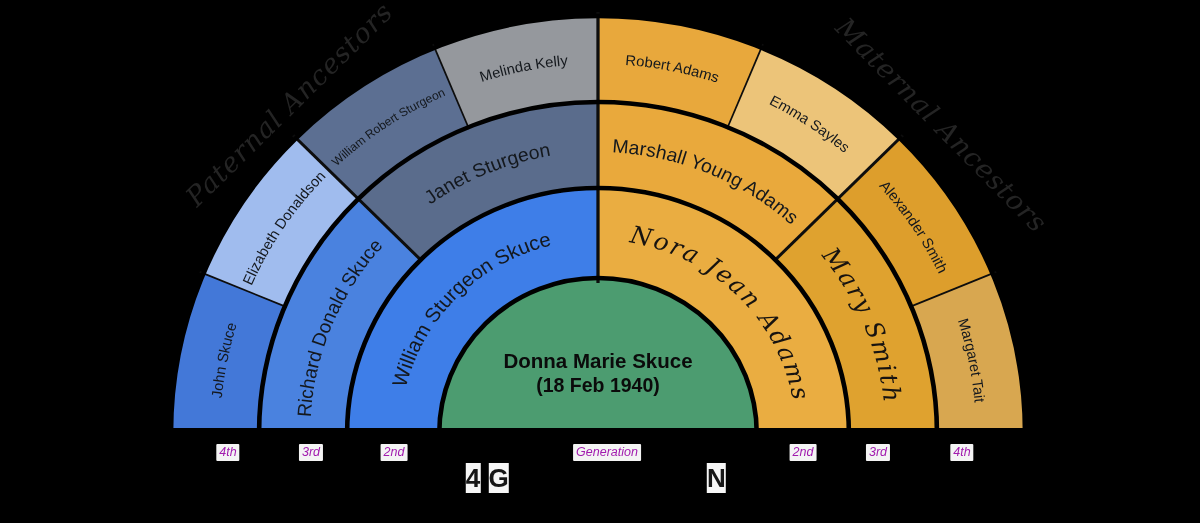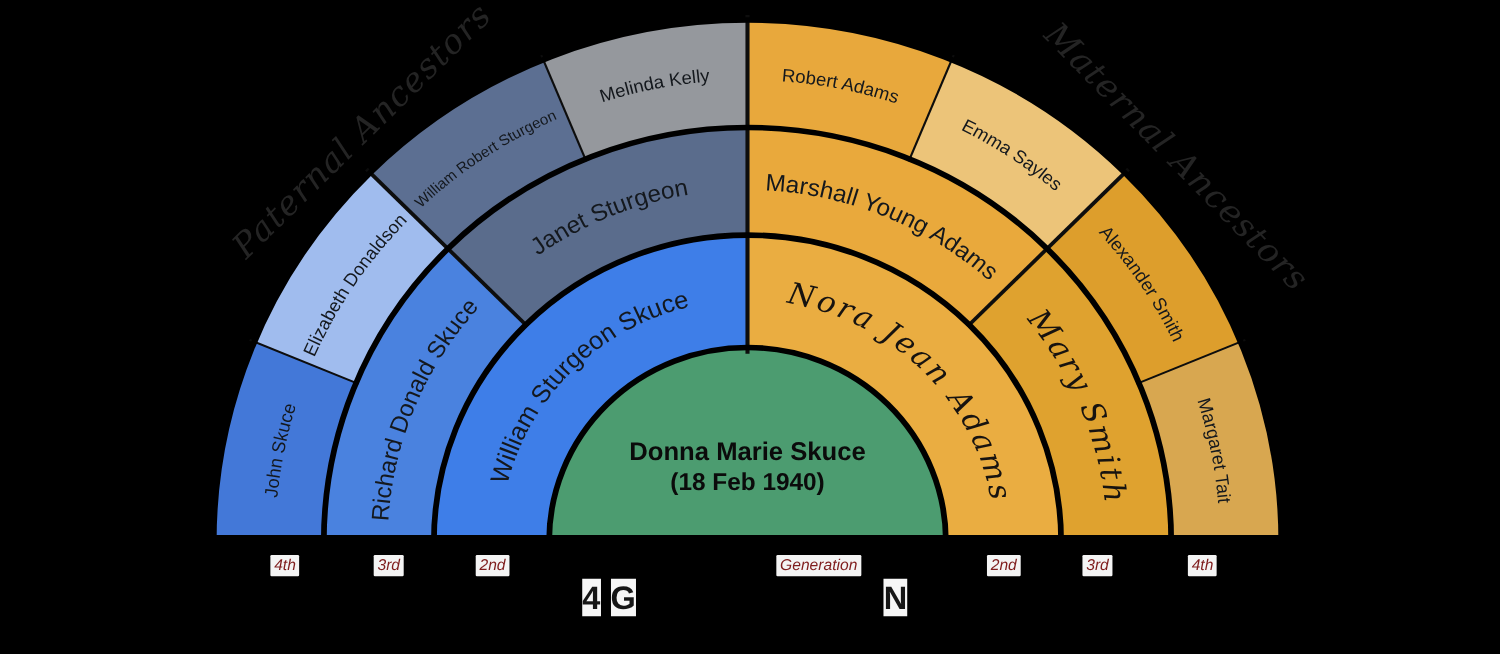--- a/index.html
+++ b/index.html
@@ -11,21 +11,21 @@
   .seg-label.emphasis{font-family:"DejaVu Serif",serif;font-style:italic;letter-spacing:2px;fill:#171310;}
   .ring-border{fill:none;stroke:#000;stroke-width:4.5px;}
   .radial{stroke:#0d0d0d;fill:none;}
   .center-name{fill:#0b0b0b;font-size:20.5px;font-weight:600;text-anchor:middle;
                font-family:"Liberation Sans",sans-serif;}
   .center-birth{fill:#0b0b0b;font-size:19.5px;font-weight:600;text-anchor:middle;
                font-family:"Liberation Sans",sans-serif;}
   .watermark{fill:#242424;font-family:"DejaVu Serif",serif;font-style:italic;
              font-size:27px;letter-spacing:1px;}
   #gen-labels .chip{position:absolute;transform:translateX(-50%);background:#f4f4f4;
-      color:#7f1d1d;font-style:italic;font-size:12.5px;line-height:15px;padding:1px 3px;
+      color:#a21caf;font-style:italic;font-size:12.5px;line-height:15px;padding:1px 3px;
       border-radius:1px;white-space:nowrap;}
   #chart-title{position:absolute;left:596px;top:463px;transform:translateX(-50%);
       font-weight:bold;font-size:26px;letter-spacing:0.5px;white-space:pre;color:#000;}
   #chart-title span{color:#000;}
   #chart-title span.hl{background:#f6f6f6;color:#161616;}
 </style>
 </head>
 <body>
 
 <div id="canvas">
@@ -92,19 +92,19 @@
     <text class="watermark" transform="translate(197,208) rotate(-44.5)">Paternal Ancestors</text>
     <text class="watermark" transform="translate(834,29) rotate(45.5)">Maternal Ancestors</text>
     <text class="center-name" x="598" y="368">Donna Marie Skuce</text>
     <text class="center-birth" x="598" y="392">(18 Feb 1940)</text>
   </svg>
 
   <div id="gen-labels">
       <span class="chip" style="left: 228px; top: 444px;">4th</span>
       <span class="chip" style="left: 311px; top: 444px;">3rd</span>
       <span class="chip" style="left: 394px; top: 444px;">2nd</span>
-      <span class="chip" style="left: 607px; top: 444px; margin-left: 48px;">Generation</span>
+      <span class="chip" style="left: 607px; top: 444px;">Generation</span>
       <span class="chip" style="left: 803px; top: 444px;">2nd</span>
       <span class="chip" style="left: 878px; top: 444px;">3rd</span>
       <span class="chip" style="left: 962px; top: 444px;">4th</span>
     </div>
   <div id="chart-title"><span class="hl">4</span><span> </span><span class="hl">G</span><span>E</span><span>N</span><span>E</span><span>R</span><span>A</span><span>T</span><span>I</span><span>O</span><span>N</span><span> </span><span>F</span><span>A</span><span class="hl">N</span></div>
 </div>
 
 </body></html>

